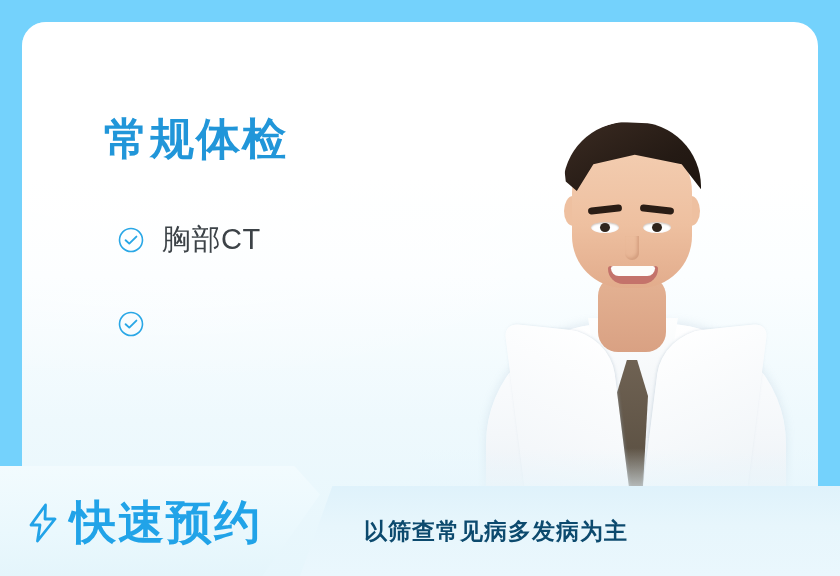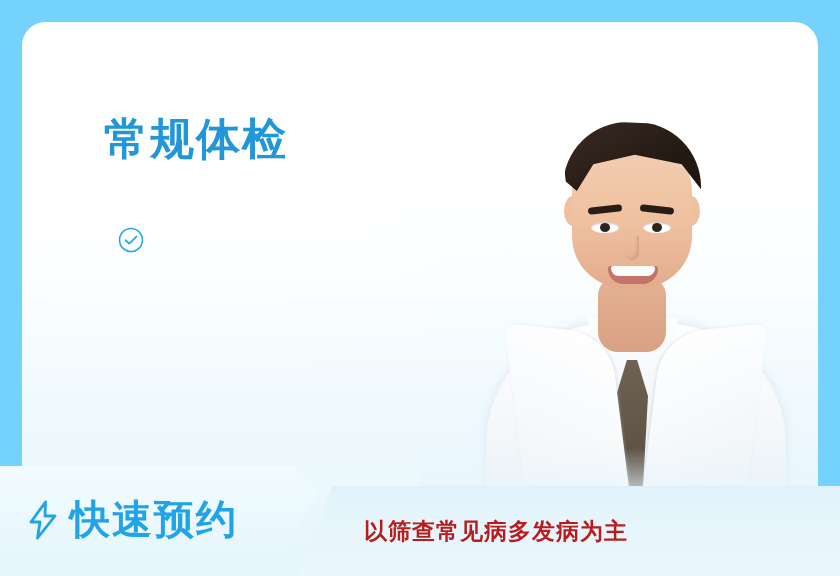--- a/index.html
+++ b/index.html
@@ -159,26 +159,26 @@
     position:absolute;left:0;top:466px;width:320px;height:110px;
     background:linear-gradient(180deg,#f2fbfe 0%,#eaf8fd 60%,#e4f5fb 100%);
     border-radius:0 28px 0 0;
     clip-path:polygon(0 0,92% 0,100% 26%,82% 100%,0 100%);
   }
   .quick{
     position:absolute;left:26px;top:492px;display:flex;align-items:center;
   }
   .bolt{width:34px;height:40px;display:block;margin-right:10px;}
   .quick-label{
-    font-size:40px;font-weight:700;color:#21a3e8;letter-spacing:2px;
+    font-size:46px;font-weight:700;color:#21a3e8;letter-spacing:2px;
     white-space:nowrap;
   }
   .tagline{
     position:absolute;left:364px;top:516px;
-    font-size:23px;font-weight:700;color:#b91c1c;letter-spacing:1px;
+    font-size:23px;font-weight:700;color:#0c4a6e;letter-spacing:1px;
     white-space:nowrap;
   }
 </style>
 </head>
 <body>
 
 <div class="stage">
 
   <div class="card">
     <div class="card-glow"></div>
@@ -205,20 +205,27 @@
         <div class="d-teeth"></div>
       </div>
       <div class="d-hair"></div>
       <div class="d-fade"></div>
     </div>
 
     <div class="headline">常规体检</div>
 
     <div class="feature-list">
 
+      <div class="feature-row">
+        <svg class="tick" viewBox="0 0 26 26">
+          <circle cx="13" cy="13" r="11.5" fill="none" stroke="#29a7e6" stroke-width="1.6"></circle>
+          <path d="M7.6 13.2 L11.3 16.6 L18.4 9.6" fill="none" stroke="#29a7e6" stroke-width="1.9" stroke-linecap="round" stroke-linejoin="round"></path>
+        </svg>
+        <span class="feature-label">胸部CT</span>
+      </div>
 
       <div class="feature-row">
         <svg class="tick" viewBox="0 0 26 26">
           <circle cx="13" cy="13" r="11.5" fill="none" stroke="#29a7e6" stroke-width="1.6"></circle>
           <path d="M7.6 13.2 L11.3 16.6 L18.4 9.6" fill="none" stroke="#29a7e6" stroke-width="1.9" stroke-linecap="round" stroke-linejoin="round"></path>
         </svg>
       </div>
 
 
     </div>

